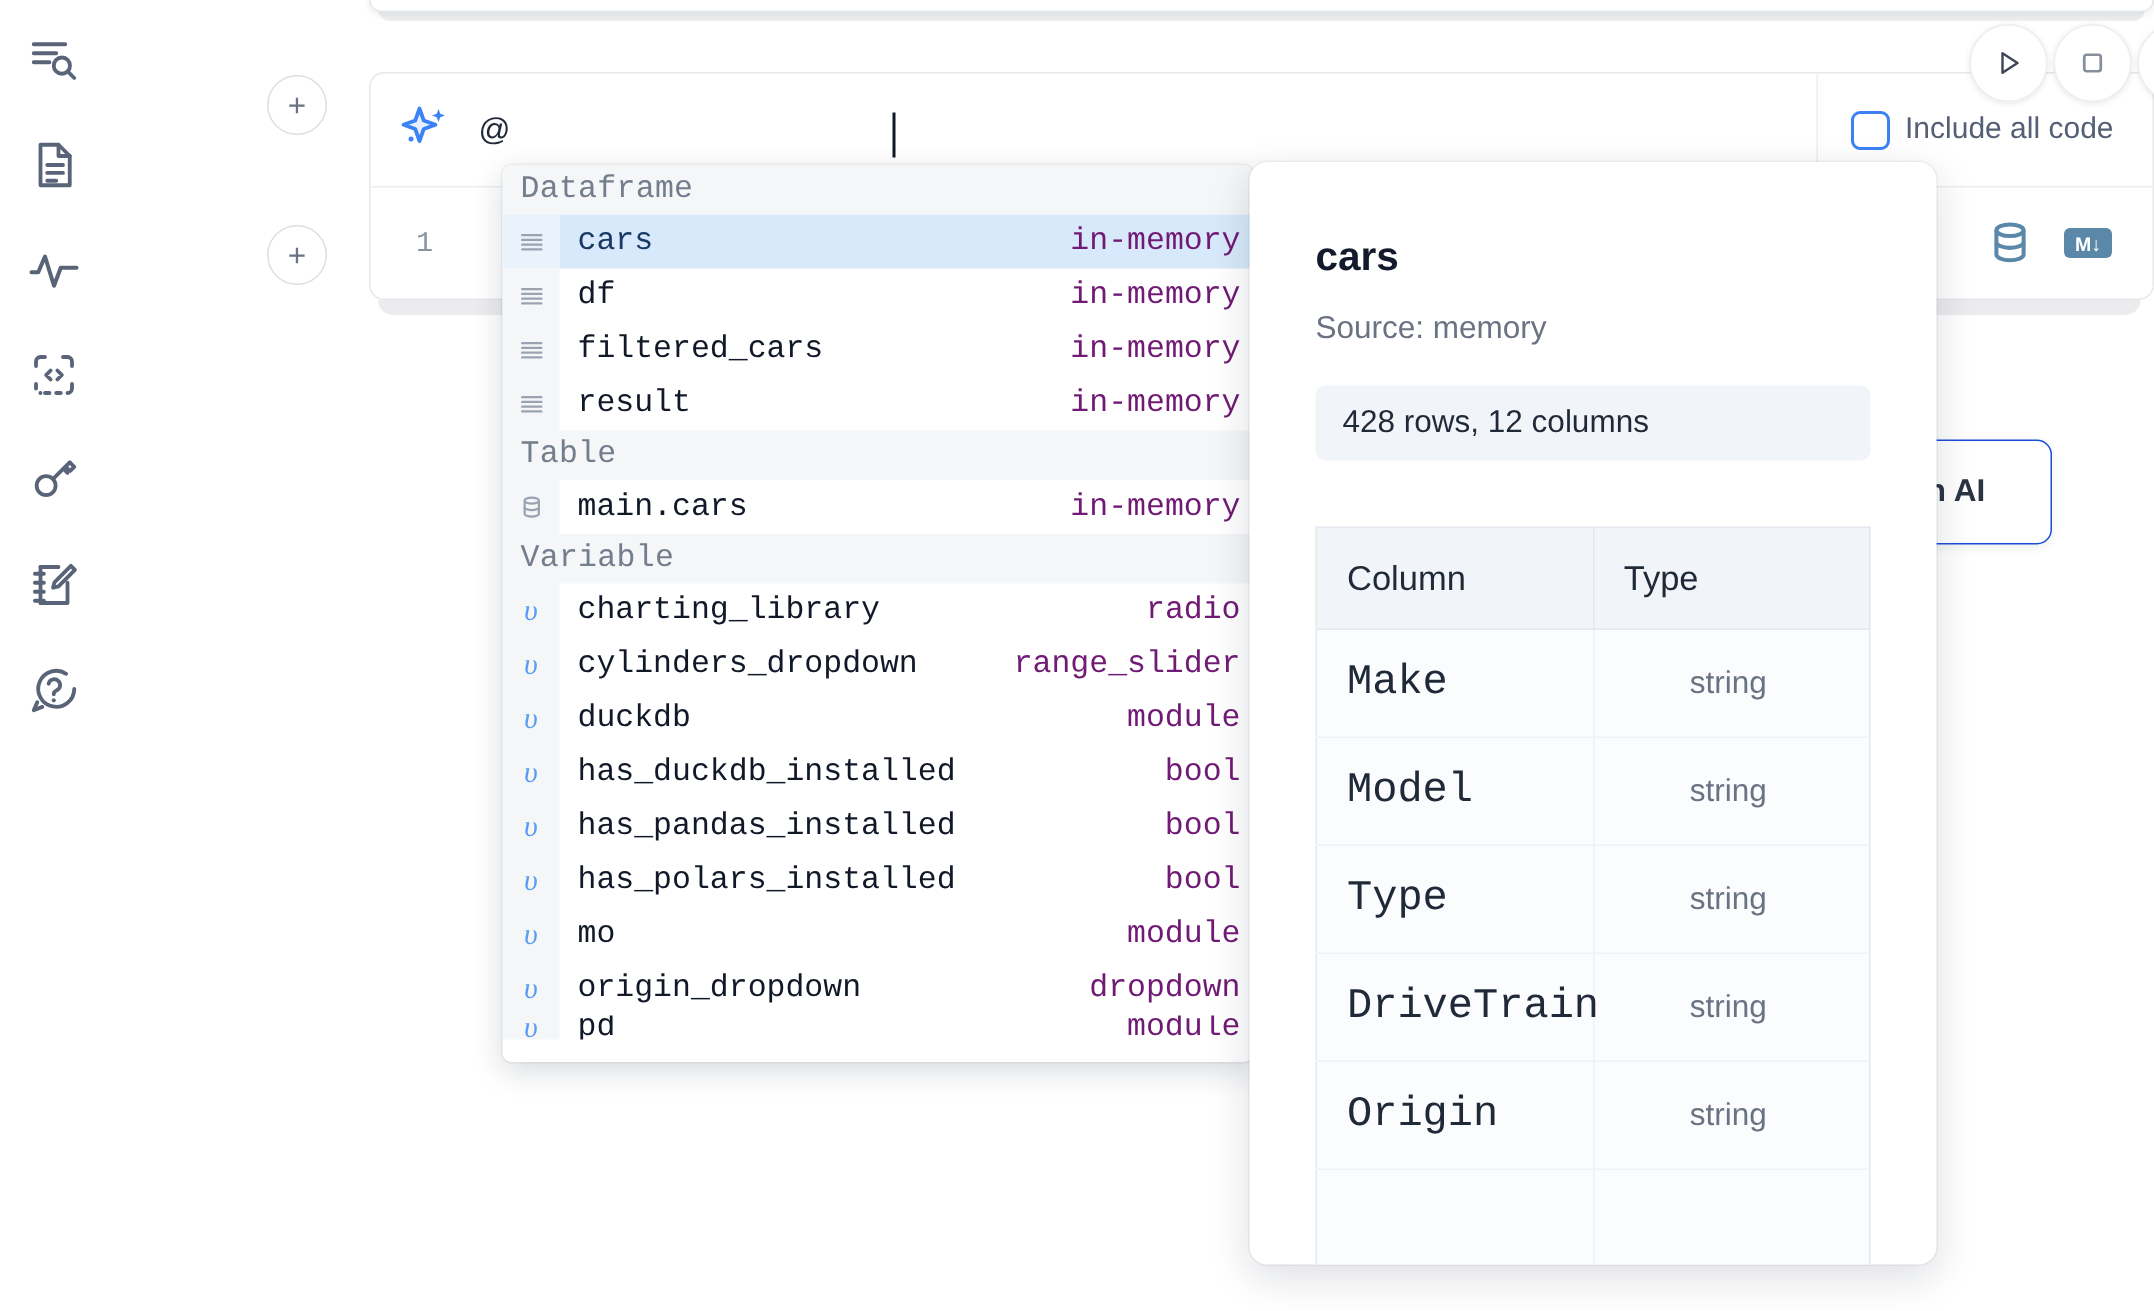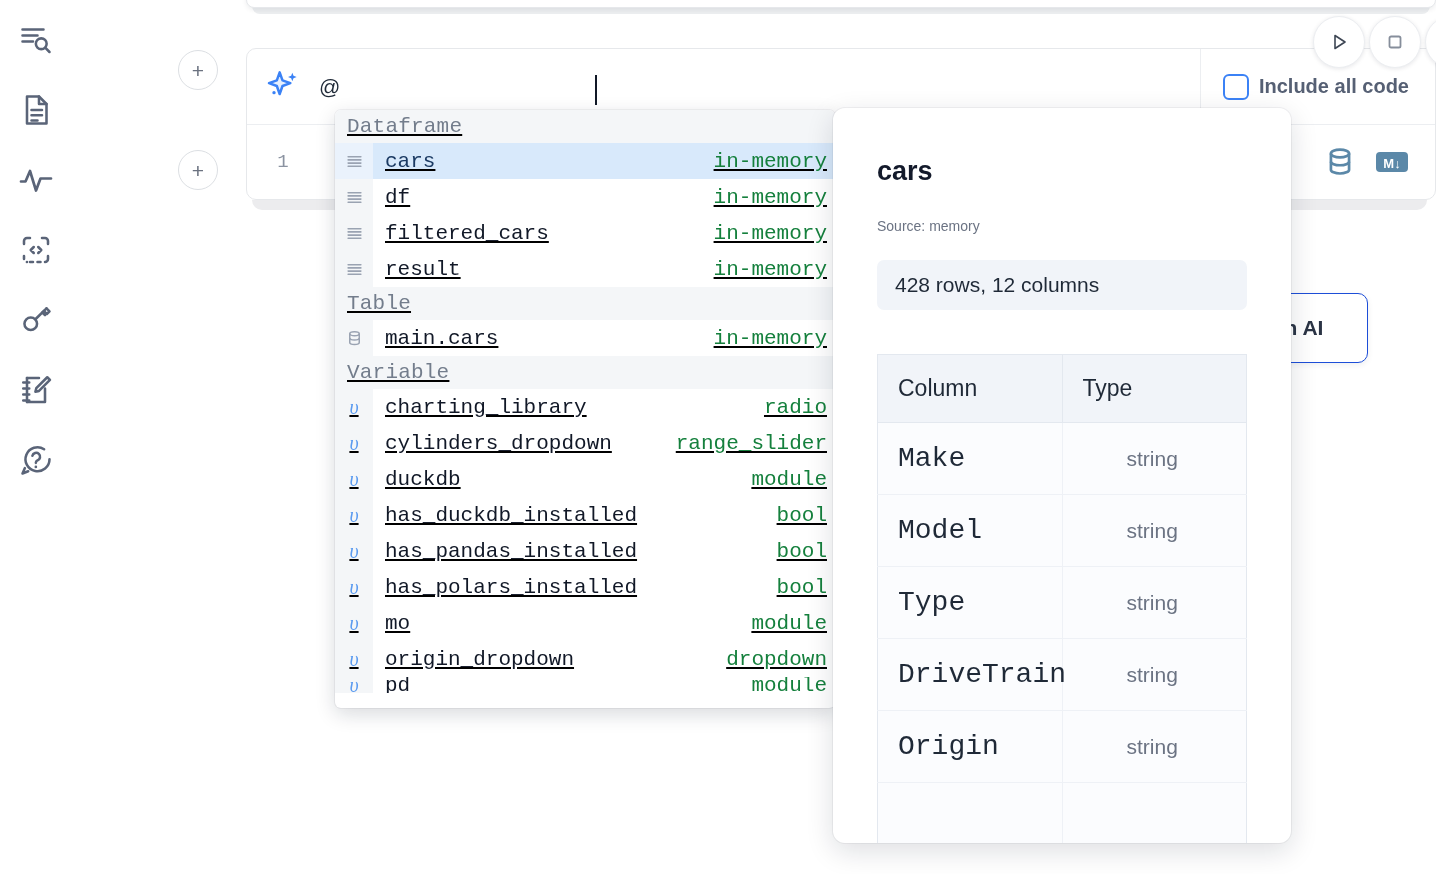--- a/index.html
+++ b/index.html
@@ -69,21 +69,21 @@
     background: #111827;
   }
   .prompt-right {
     display: flex; align-items: center; gap: 10px; padding-right: 26px;
     border-left: 1px solid #eceef1; height: 76px; padding-left: 22px;
   }
   .chk {
     width: 26px; height: 26px; border: 2px solid #3b82f6; border-radius: 6px;
     background: #fff; cursor: pointer; flex: none;
   }
-  .chk-label { font-size: 20px; color: #566074; white-space: nowrap; font-weight: bold; }
+  .chk-label { font-size: 20px; color: #566074; white-space: nowrap; }
 
   
   .code-row { display: flex; height: 74px; align-items: center; }
   .gutter {
     width: 72px; text-align: center; color: #8b93a1; font-size: 19px;
     font-family: "Liberation Mono", monospace;
   }
   .code-area { flex: 1; height: 100%; }
   .code-tools {
     display: flex; align-items: center; gap: 18px; padding-right: 26px;
@@ -110,21 +110,21 @@
     padding-right: 18px; font-size: 21px; font-weight: 600; color: #2b3445;
   }
 
   
   .ac {
     position: absolute; left: 335px; top: 110px; width: 500px; height: 598px;
     background: #ffffff; border-radius: 6px;
     box-shadow: 0 6px 20px rgba(15,23,42,.16), 0 0 0 1px rgba(15,23,42,.05);
     overflow: hidden; z-index: 40;
   }
-  .ac-scroll { height: 100%; overflow: hidden; text-decoration: underline; }
+  .ac-scroll { height: 100%; overflow: hidden; }
   .ac-group {
     background: #f4f6f8; color: #737d8c; font-size: 21px;
     font-family: "Liberation Mono", monospace;
     padding: 5px 0 5px 12px; letter-spacing: .2px;
   }
   .ac-item {
     display: flex; align-items: center; height: 36px; cursor: pointer;
     font-family: "Liberation Mono", monospace; font-size: 21px;
   }
   .ac-item.sel .ac-name-wrap { background: #d8e9fb; }
@@ -132,32 +132,32 @@
     width: 38px; min-width: 38px; height: 36px; background: #f4f6f8;
     display: flex; align-items: center; justify-content: center;
   }
   .ac-item.sel .ac-icon { background: #eaf2fc; }
   .ac-name-wrap {
     flex: 1; height: 36px; display: flex; align-items: center;
     justify-content: space-between; padding: 0 8px 0 12px; min-width: 0;
   }
   .ac-name { color: #111827; white-space: nowrap; }
   .ac-item.sel .ac-name { color: #1b3a63; }
-  .ac-type { color: #15803d; white-space: nowrap; padding-left: 14px; }
+  .ac-type { color: #701a75; white-space: nowrap; padding-left: 14px; }
   .ac-item.clipped { height: 16px; overflow: hidden; }
 
   
   .preview {
     position: absolute; left: 833px; top: 108px; width: 458px; height: 735px;
     background: #ffffff; border-radius: 12px;
     box-shadow: 0 8px 28px rgba(15,23,42,.14), 0 0 0 1px rgba(15,23,42,.05);
     overflow: hidden; z-index: 50; padding: 48px 44px 0 44px;
   }
   .pv-title { font-size: 27px; font-weight: 700; color: #131a2b; }
-  .pv-source { font-size: 14px; color: #6b7383; margin-top: 31px; }
+  .pv-source { font-size: 21px; color: #6b7383; margin-top: 20px; }
   .pv-stat {
     margin-top: 26px; background: #f1f4f9; border-radius: 7px;
     padding: 13px 18px; font-size: 21px; color: #1f2937;
   }
   .pv-table {
     margin-top: 44px; width: 100%; border-collapse: collapse;
     border: 1px solid #e3e8ef; table-layout: fixed;
   }
   .pv-table th {
     background: #f1f4f9; text-align: left; font-weight: 400;

